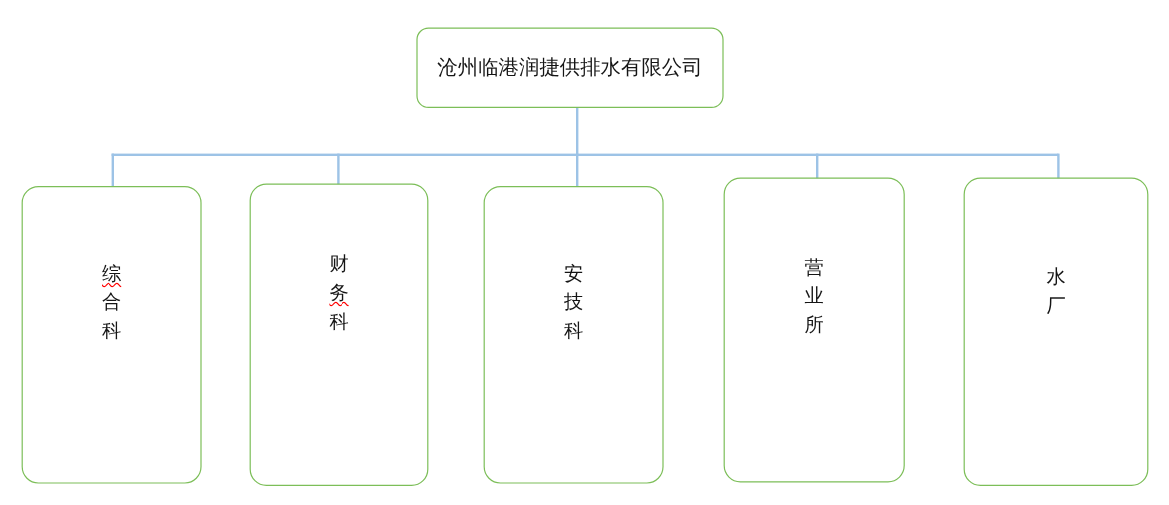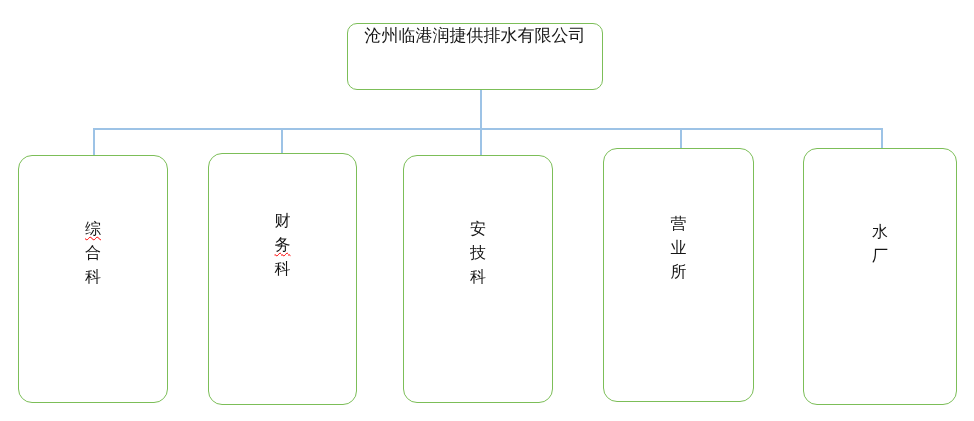--- a/index.html
+++ b/index.html
@@ -20,21 +20,21 @@
     position: absolute;
     background: #ffffff;
     border: 1.5px solid #7CBE58;
     box-sizing: border-box;
   }
   .root-box {
     left: 347px; top: 23px;
     width: 256px; height: 67px;
     border-radius: 10px;
     display: flex;
-    align-items: flex-start;
+    align-items: center;
     justify-content: center;
   }
   .root-label {
     font-size: 17px;
     color: #151515;
     letter-spacing: 0px;
     white-space: nowrap;
   }
   .dept-box {
     border-radius: 14px;

